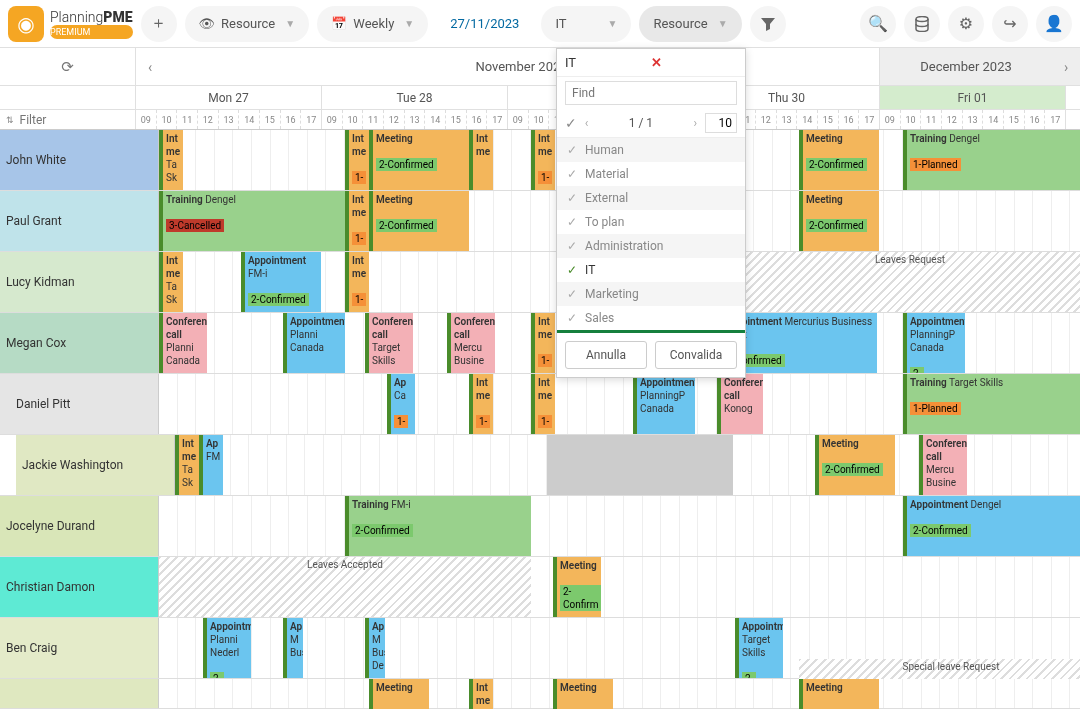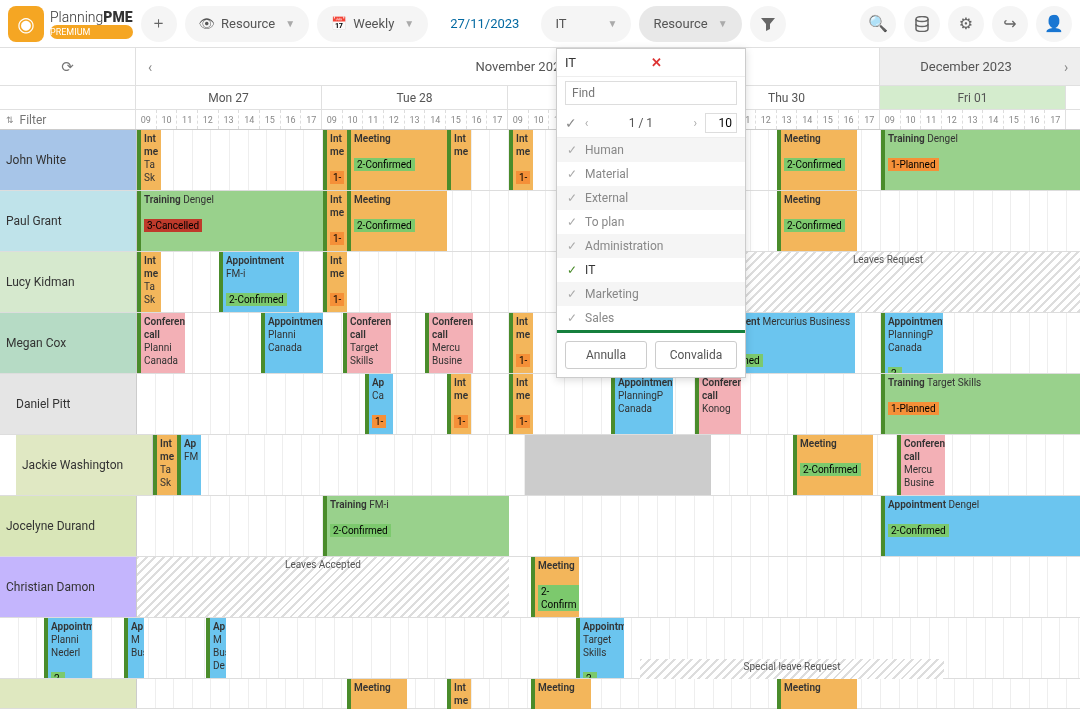--- a/index.html
+++ b/index.html
@@ -36,23 +36,23 @@
 .hourrow { display: flex; height: 20px; border-bottom: 1px solid #ccc; font-size: 9px; color: #888; }
 .filter-cell { width: 136px; display: flex; align-items: center; gap: 6px; padding: 0 6px; border-right: 1px solid #e0e0e0; }
 .filter-cell input { border: none; outline: none; background: transparent; font-size: 12px; width: 80px; color: #999; }
 .hour-group { flex: 0 0 186px; display: flex; border-right: 1px solid #e0e0e0; }
 .hour { flex: 1; text-align: center; line-height: 20px; border-right: 1px dashed #ddd; }
 .hour:last-child { border-right: none; }
 
 
 .grid { position: relative; }
 .row { display: flex; height: 61px; border-bottom: 1px solid #ddd; position: relative; }
-.resource { width: 137px; padding-left: 6px; display: flex; align-items: center; font-size: 12px; border-right: 1px solid #ccc; }
+.resource { width: 159px; padding-left: 6px; display: flex; align-items: center; font-size: 12px; border-right: 1px solid #ccc; }
 .r0 { background: #a7c5e8; } .r1 { background: #bfe3ea; } .r2 { background: #d6e9ce; } .r3 { background: #b6dbc5; }
-.r4 { background: #e5e5e5; padding-left: 16px; } .r5 { background: #e0e8c3; margin-left: 16px; } .r6 { background: #d9e6b8; } .r7 { background: #c4b5fd; } .r8 { background: #e4ebc9; }
+.r4 { background: #e5e5e5; padding-left: 16px; } .r5 { background: #e0e8c3; margin-left: 16px; } .r6 { background: #d9e6b8; } .r7 { background: #5eead4; } .r8 { background: #e4ebc9; }
 .timeline { flex: 1; position: relative; background-image: repeating-linear-gradient(90deg, transparent, transparent 17.6px, #eee 17.6px, #eee 18.6px), repeating-linear-gradient(90deg, transparent, transparent 185px, #ccc 185px, #ccc 186px); }
 .event { position: absolute; top: 0; height: 100%; font-size: 10px; line-height: 13px; overflow: hidden; padding: 2px 3px; border-left: 4px solid #4a8c2b; }
 .event .title { font-weight: 600; display: inline; }
 .event .client { font-weight: 400; display: inline; }
 .event .status { display: inline-block; background: #7cc96d; color: #000; padding: 0 3px; margin-top: 13px; }
 .ev-orange { background: #f3b65b; }
 .ev-green { background: #99d18c; }
 .ev-blue { background: #6bc5ef; }
 .ev-pink { background: #f3b0b6; }
 .s-planned { background: #f59038 !important; color: #fff; }
@@ -298,20 +298,21 @@
     <div class="resource r7">Christian Damon</div>
     <div class="timeline">
       <div class="leave" style="left:0px;width:372px">
           <span>Leaves Accepted</span>
         </div>
       <div class="event ev-orange" style="left:394px;width:48px"><span class="title">Meeting</span><br><span class="status">2-Confirm</span></div>
     </div>
   </div>
 
   <div class="row">
+    <div class="resource r8">Ben Craig</div>
     <div class="timeline">
       <div class="event ev-blue" style="left:44px;width:48px"><span class="title">Appointment</span><br><span>Planni</span><br><span>Nederl</span><br><span class="status">2-</span></div>
       <div class="event ev-blue" style="left:124px;width:20px"><span class="title">Ap</span><br><span>M</span><br><span>Busine</span></div>
       <div class="event ev-blue" style="left:206px;width:20px"><span class="title">Ap</span><br><span>M</span><br><span>Busine</span><br><span>De</span></div>
       <div class="event ev-blue" style="left:576px;width:48px"><span class="title">Appointment</span><br><span>Target Skills</span><br><span class="status">2-</span></div>
       <div class="leave" style="left:640px;width:304px;height:20px;top:41px">
           <span>Special leave Request</span>
         </div>
     </div>
   </div>

